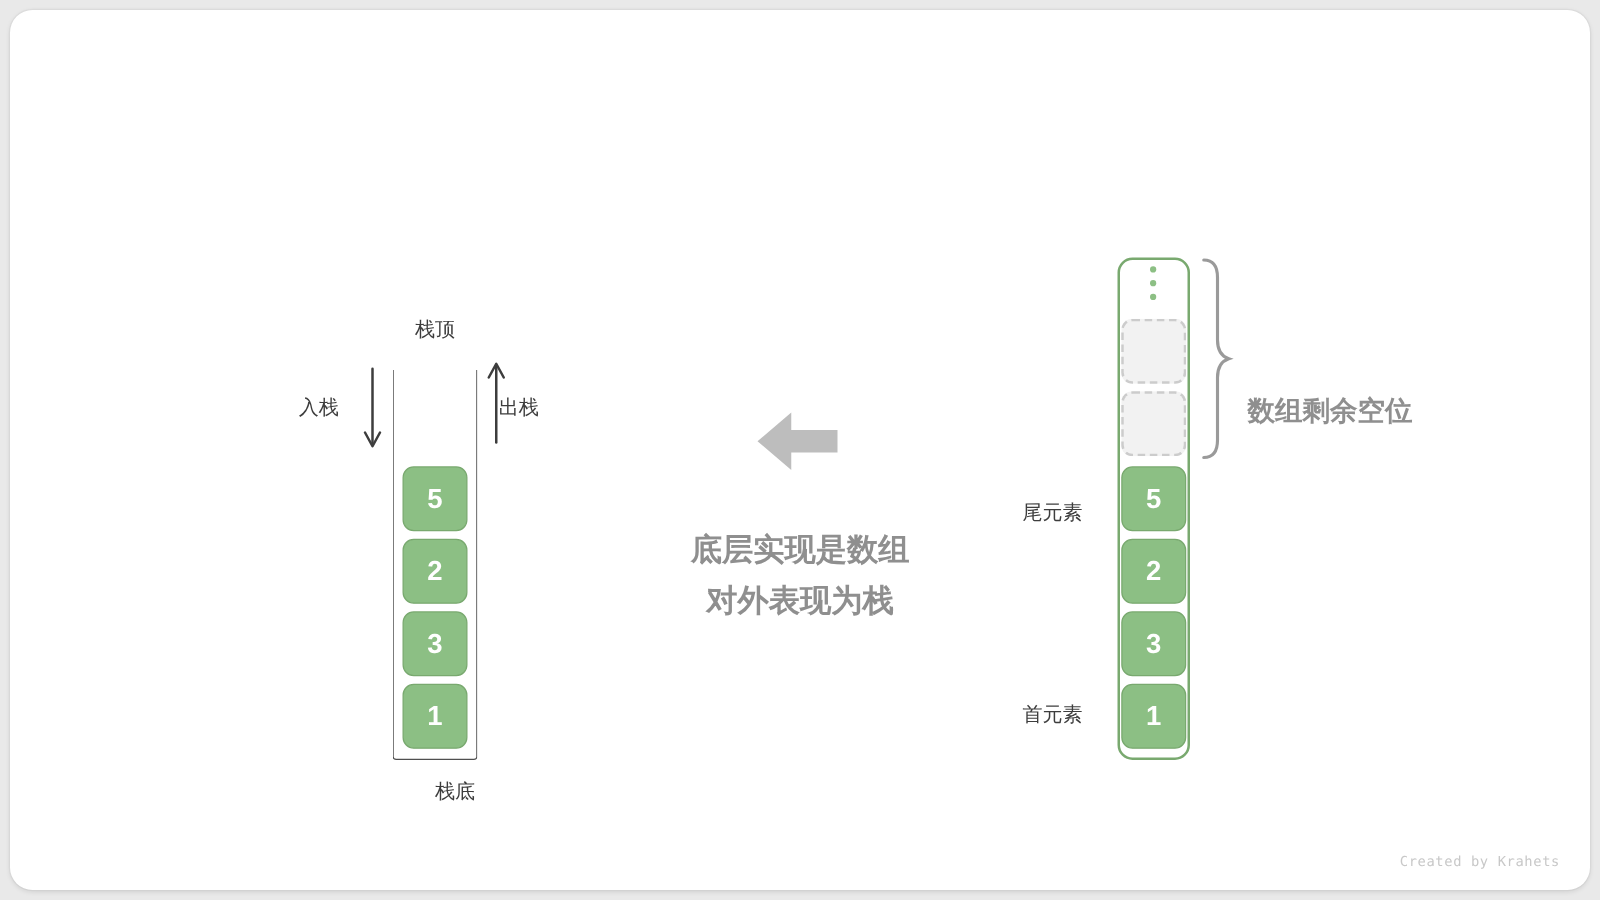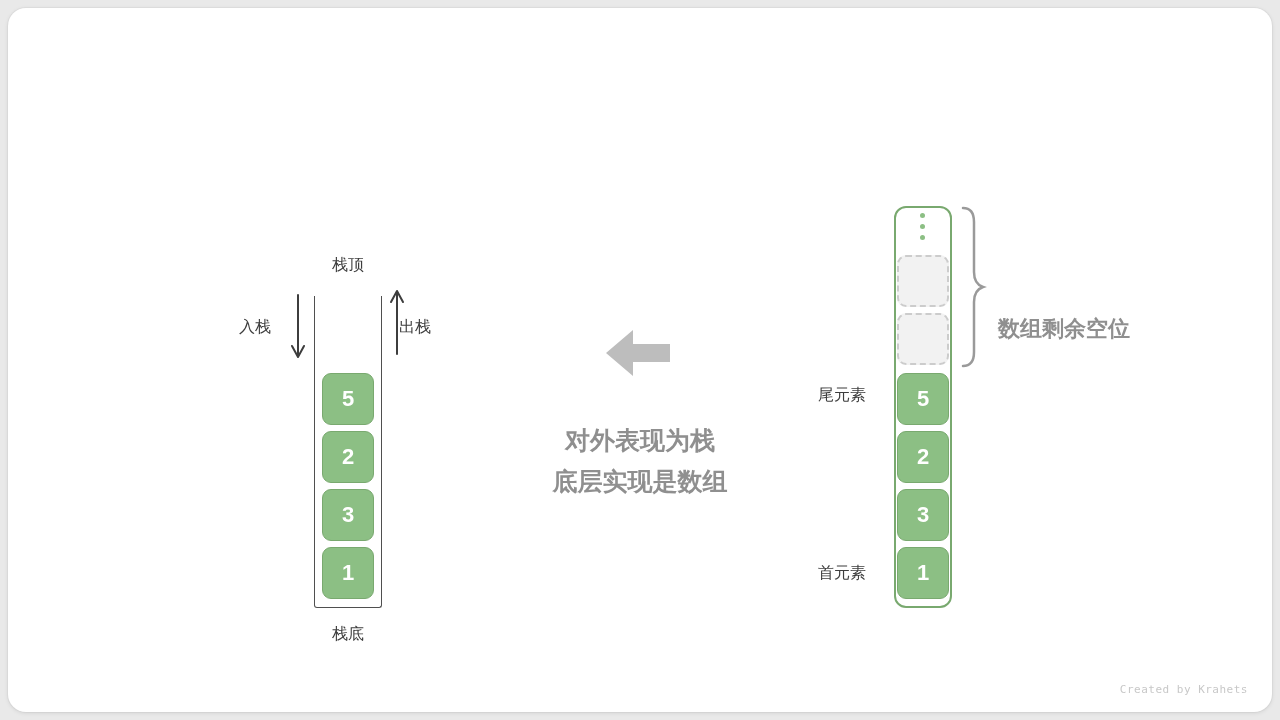--- a/index.html
+++ b/index.html
@@ -89,48 +89,48 @@
     <polyline points="1,13 7,2 13,13" fill="none" stroke="#3d3d3d" stroke-width="2" stroke-linecap="round" stroke-linejoin="round"></polyline>
   </svg>
 
   <div class="abs label-dark" style="left:391px; top:306px;">出栈</div>
 
   <div class="abs cell" style="left:314px; top:365px;">5</div>
   <div class="abs cell" style="left:314px; top:423px;">2</div>
   <div class="abs cell" style="left:314px; top:481px;">3</div>
   <div class="abs cell" style="left:314px; top:539px;">1</div>
 
-  <div class="abs label-dark center" style="left:282px; top:613px; width:116px;">栈底</div>
+  <div class="abs label-dark center" style="left:298px; top:613px; width:116px;">栈底</div>
 
   <svg class="abs" style="left:598px; top:322px;" width="64" height="46">
     <polygon points="0,23 27,0 27,14 64,14 64,32 27,32 27,46" fill="var(--arrow_gray, #bdbdbd)"></polygon>
   </svg>
 
   <div class="abs caption" style="left:482px; top:412px; width:300px;">
+    <div>底层实现是数组</div>
     <div>对外表现为栈</div>
-    <div>底层实现是数组</div>
   </div>
 
   <div class="abs array-container"></div>
 
   <div class="abs ellipsis" style="left:912px; top:205px;">
       <i></i>
       <i></i>
       <i></i>
     </div>
 
   <div class="abs cell-dashed" style="left:889px; top:247px;"></div>
   <div class="abs cell-dashed" style="left:889px; top:305px;"></div>
 
   <div class="abs cell" style="left:889px; top:365px;">5</div>
   <div class="abs cell" style="left:889px; top:423px;">2</div>
   <div class="abs cell" style="left:889px; top:481px;">3</div>
   <div class="abs cell" style="left:889px; top:539px;">1</div>
 
-  <div class="abs label-dark right" style="left:788px; top:374px; width:70px;">尾元素</div>
+  <div class="abs label-dark right" style="left:788px; top:390px; width:70px;">尾元素</div>
   <div class="abs label-dark right" style="left:788px; top:552px; width:70px;">首元素</div>
 
   <svg class="abs" style="left:952px; top:198px;" width="26" height="164">
     <path d="M3,2 Q14,2 14,16 L14,66 Q14,78 23,81 Q14,84 14,96 L14,146 Q14,160 3,160" fill="none" stroke="var(--brace_gray, #9a9a9a)" stroke-width="2.5" stroke-linecap="round"></path>
   </svg>
 
   <div class="abs label-gray" style="left:990px; top:266px;margin-top:42px;">数组剩余空位</div>
 
   <div class="abs credit" style="left:1000px; top:675px; width:240px;">Created by Krahets</div>
 

